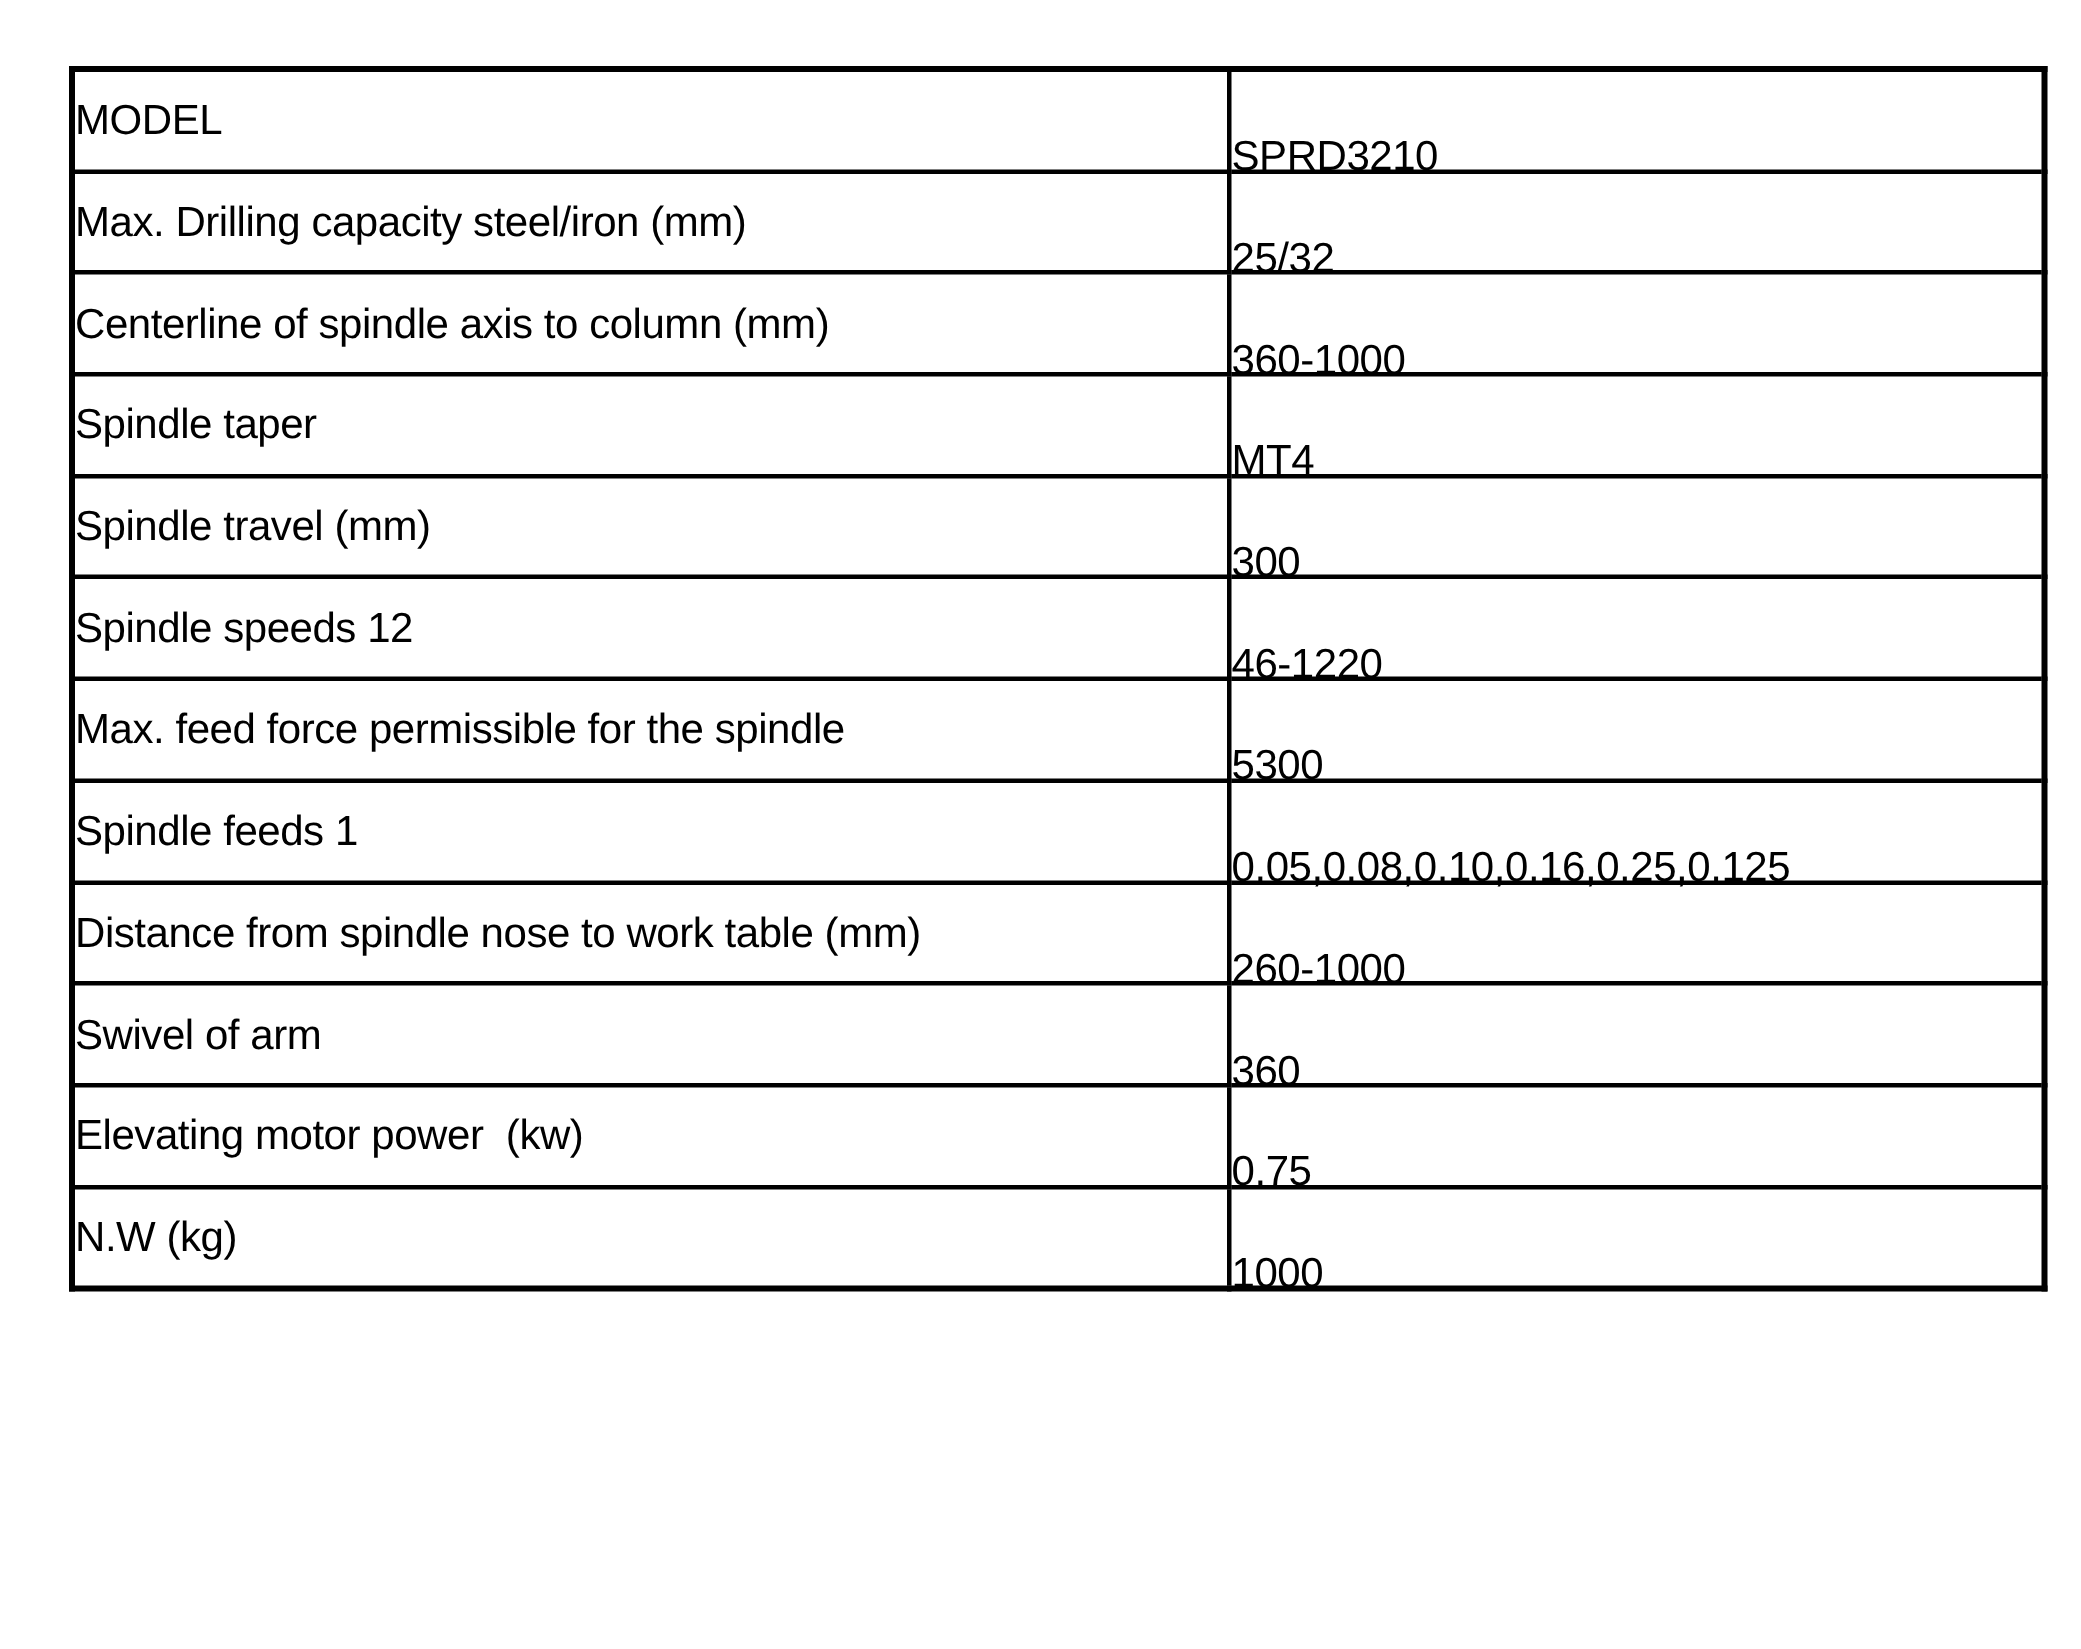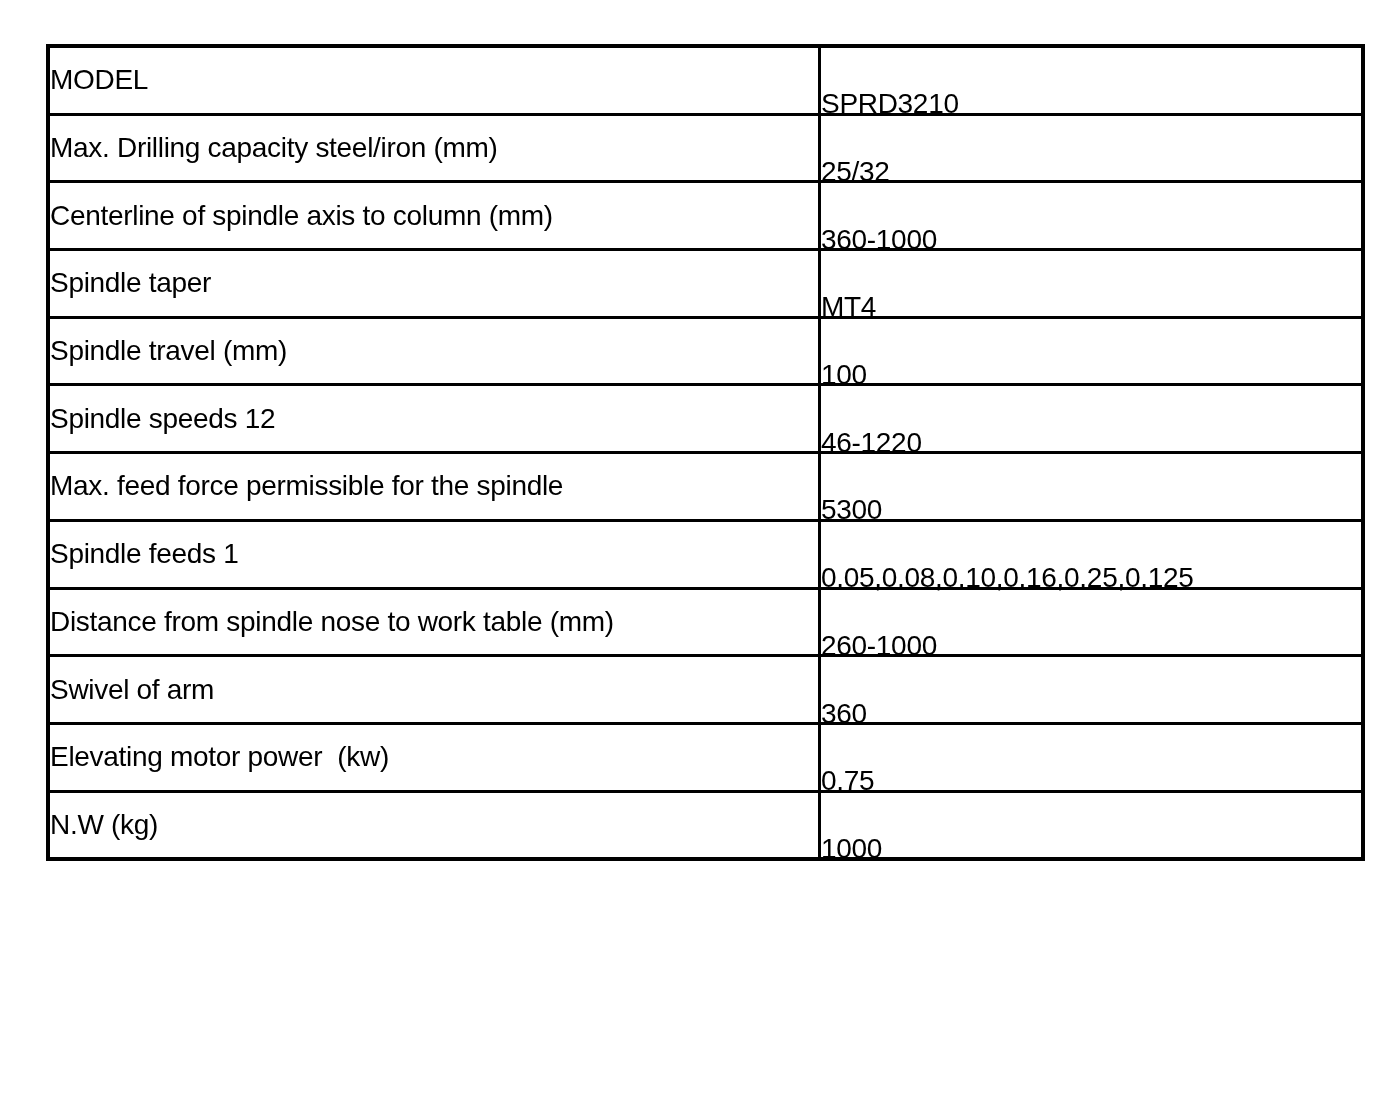--- a/index.html
+++ b/index.html
@@ -67,21 +67,21 @@
       <tr>
         <td class="label-cell"><span class="cell-text">Centerline of spindle axis to column (mm)</span></td>
         <td class="value-cell"><span class="cell-text">360-1000</span></td>
       </tr>
       <tr>
         <td class="label-cell"><span class="cell-text">Spindle taper</span></td>
         <td class="value-cell"><span class="cell-text">MT4</span></td>
       </tr>
       <tr>
         <td class="label-cell"><span class="cell-text">Spindle travel (mm)</span></td>
-        <td class="value-cell"><span class="cell-text">100</span></td>
+        <td class="value-cell"><span class="cell-text">300</span></td>
       </tr>
       <tr>
         <td class="label-cell"><span class="cell-text">Spindle speeds 12</span></td>
         <td class="value-cell"><span class="cell-text">46-1220</span></td>
       </tr>
       <tr>
         <td class="label-cell"><span class="cell-text">Max. feed force permissible for the spindle</span></td>
         <td class="value-cell"><span class="cell-text">5300</span></td>
       </tr>
       <tr>

